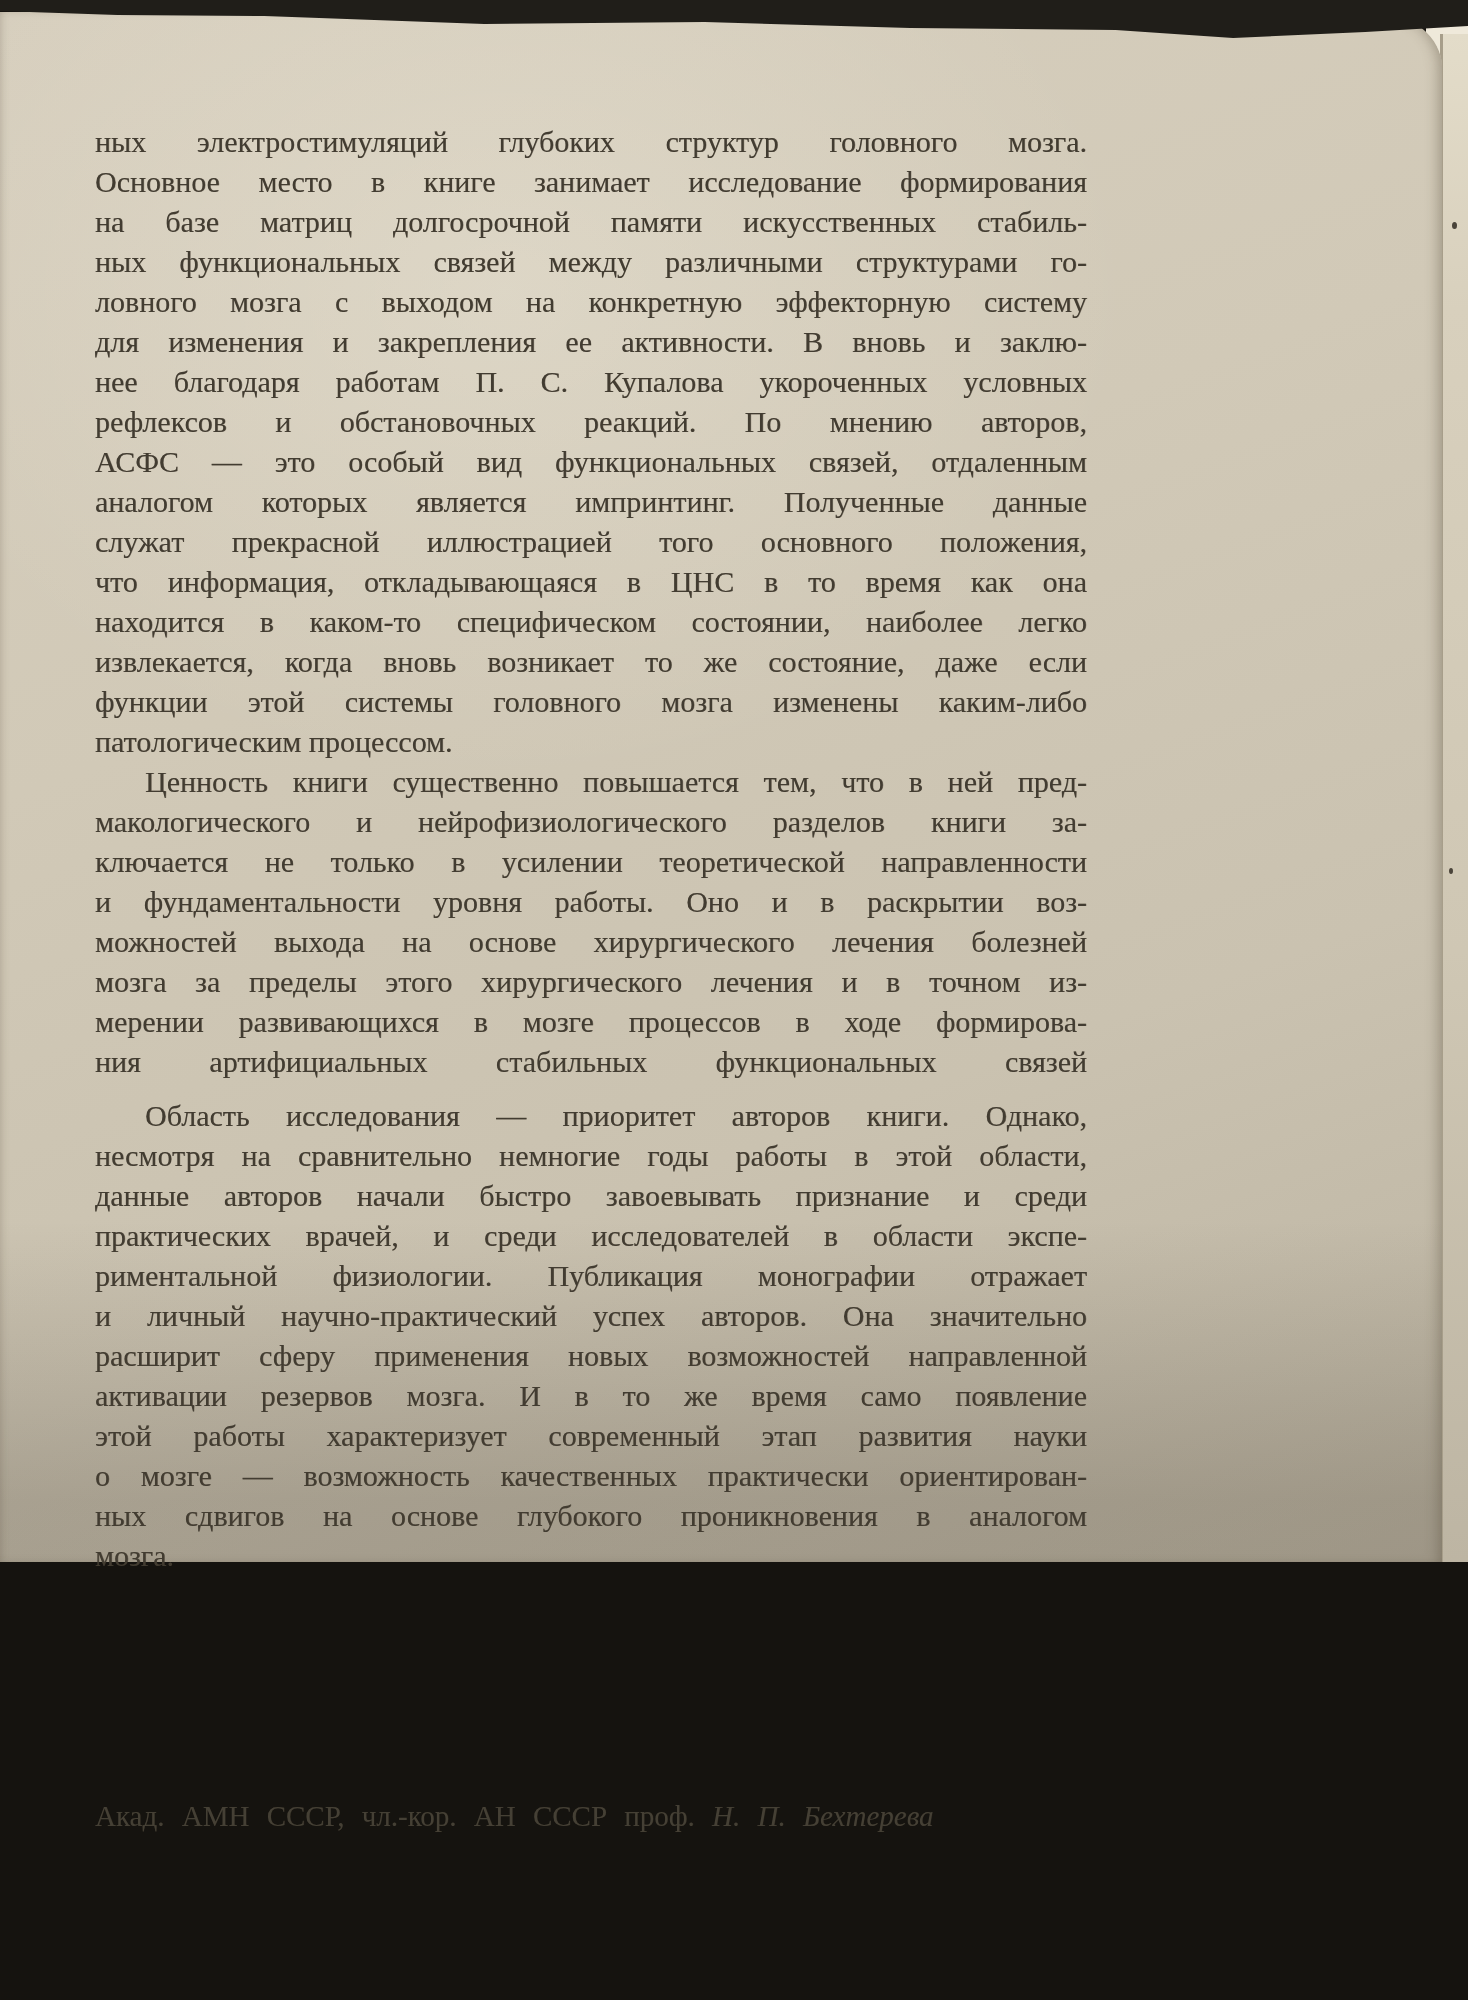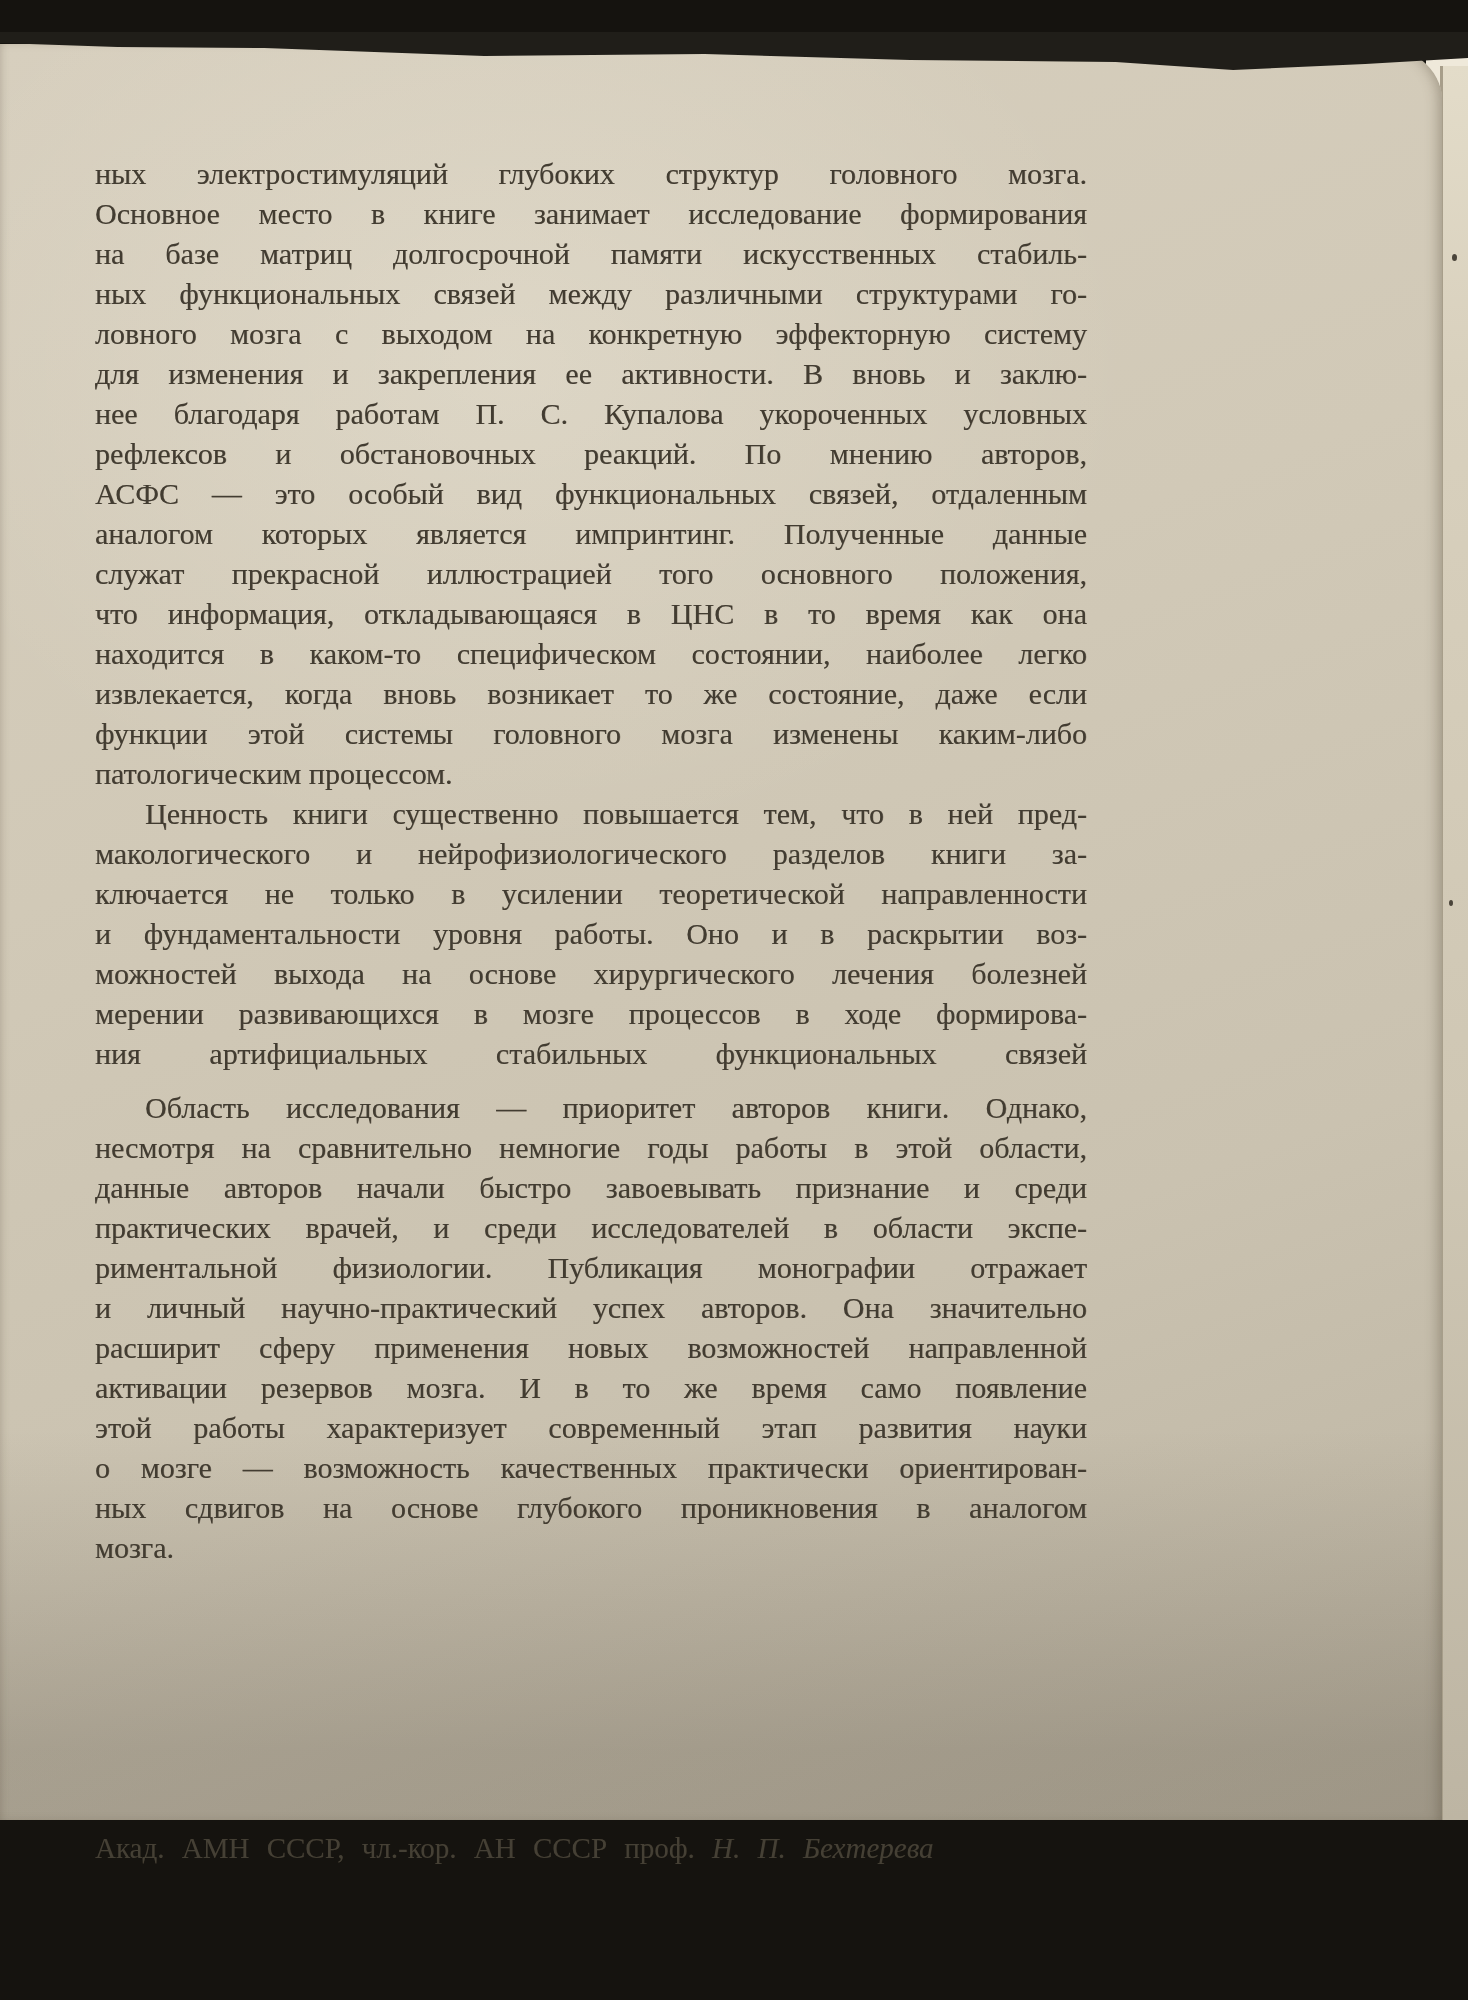--- a/index.html
+++ b/index.html
@@ -4,21 +4,21 @@
 <style>
   html, body { margin: 0; padding: 0; }
   body {
     width: 1468px; height: 2000px;
     background: #15130f;
     overflow: hidden;
     font-family: "Liberation Serif", "DejaVu Serif", serif;
   }
   .photo {
     position: relative;
-    width: 1468px; height: 1788px; margin-top: 32px;
+    width: 1468px; height: 1562px;
   }
   
   .white-corner {
     position: absolute;
     right: 0; top: 22px;
     width: 42px; height: 160px;
     background: #efe9da;
     border-bottom-left-radius: 30px;
   }
   
@@ -109,20 +109,21 @@
         <div class="line">что информация, откладывающаяся в ЦНС в то время как она</div>
         <div class="line">находится в каком-то специфическом состоянии, наиболее легко</div>
         <div class="line">извлекается, когда вновь возникает то же состояние, даже если</div>
         <div class="line">функции этой системы головного мозга изменены каким-либо</div>
         <div class="line para-end">патологическим процессом.</div>
         <div class="line indent">Ценность книги существенно повышается тем, что в ней пред-</div>
         <div class="line">макологического и нейрофизиологического разделов книги за-</div>
         <div class="line">ключается не только в усилении теоретической направленности</div>
         <div class="line">и фундаментальности уровня работы. Оно и в раскрытии воз-</div>
         <div class="line">можностей выхода на основе хирургического лечения болезней</div>
+        <div class="line">мозга за пределы этого хирургического лечения и в точном из-</div>
         <div class="line">мерении развивающихся в мозге процессов в ходе формирова-</div>
         <div class="line">ния артифициальных стабильных функциональных связей</div>
         <div class="line indent extra-gap">Область исследования — приоритет авторов книги. Однако,</div>
         <div class="line">несмотря на сравнительно немногие годы работы в этой области,</div>
         <div class="line">данные авторов начали быстро завоевывать признание и среди</div>
         <div class="line">практических врачей, и среди исследователей в области экспе-</div>
         <div class="line">риментальной физиологии. Публикация монографии отражает</div>
         <div class="line">и личный научно-практический успех авторов. Она значительно</div>
         <div class="line">расширит сферу применения новых возможностей направленной</div>
         <div class="line">активации резервов мозга. И в то же время само появление</div>

